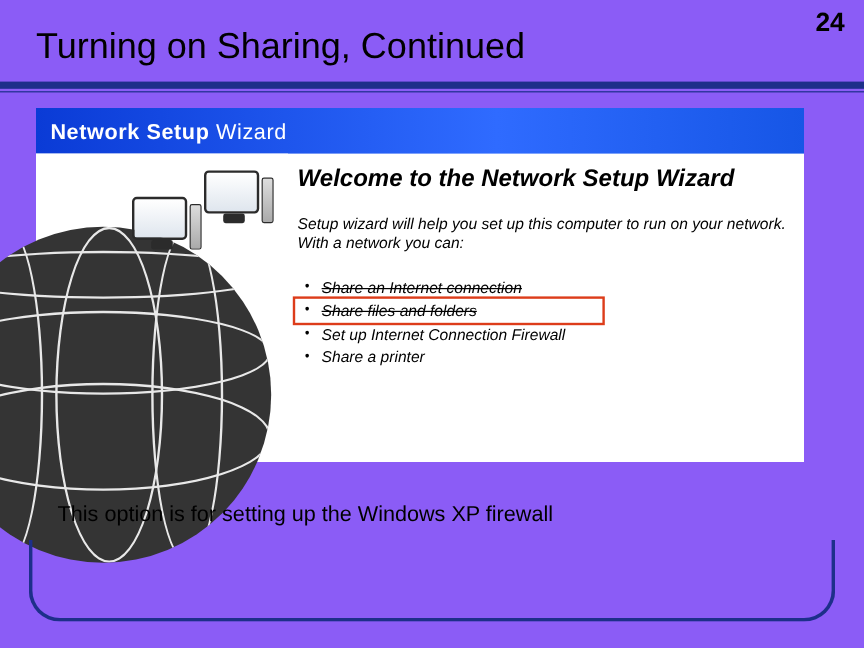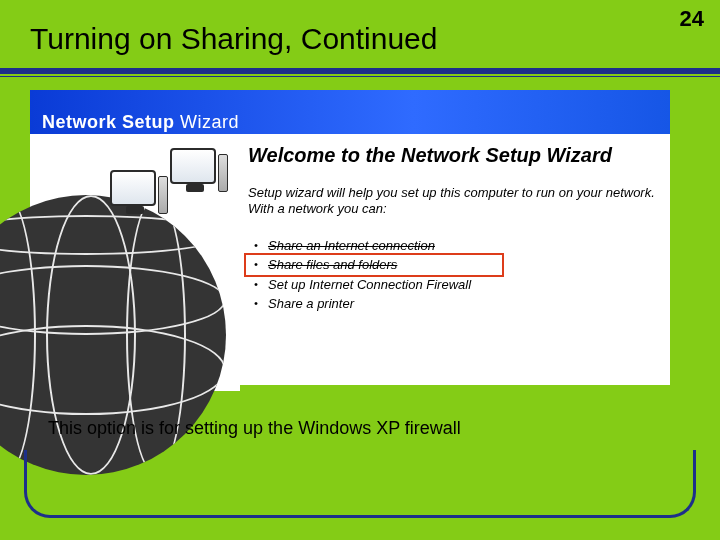--- a/index.html
+++ b/index.html
@@ -1,21 +1,21 @@
 <!DOCTYPE html>
 <html><head>
 <meta charset="utf-8">
 <style>
   * { box-sizing: border-box; margin: 0; padding: 0; }
   html, body { width: 720px; height: 540px; font-family: Arial, Helvetica, sans-serif; background: #fff; }
   .slide {
     position: relative;
     width: 720px;
     height: 540px;
-    background: #84cc16;
+    background: #8b5cf6;
     overflow: hidden;
   }
   .slide-number {
     position: absolute;
     top: 6px;
     right: 16px;
     font-weight: bold;
     font-size: 22px;
     color: #000;
   }
@@ -50,21 +50,21 @@
     left: 30px;
     width: 640px;
     height: 295px;
     background: #fff;
   }
   .wizard-header {
     width: 100%;
     height: 38px;
     background: linear-gradient(to right, #0a3bd6 0%, #2f6bff 60%, #1656e6 100%);
     color: #fff;
-    padding: 22px 12px;
+    padding: 10px 12px;
     font-family: "Trebuchet MS", Tahoma, sans-serif;
     font-size: 18px;
     letter-spacing: 0.5px;
   }
   .wizard-header .nsw { font-weight: bold; }
   .wizard-header .wiz { font-weight: normal; }
   .wizard-body {
     display: flex;
     height: 257px;
   }

